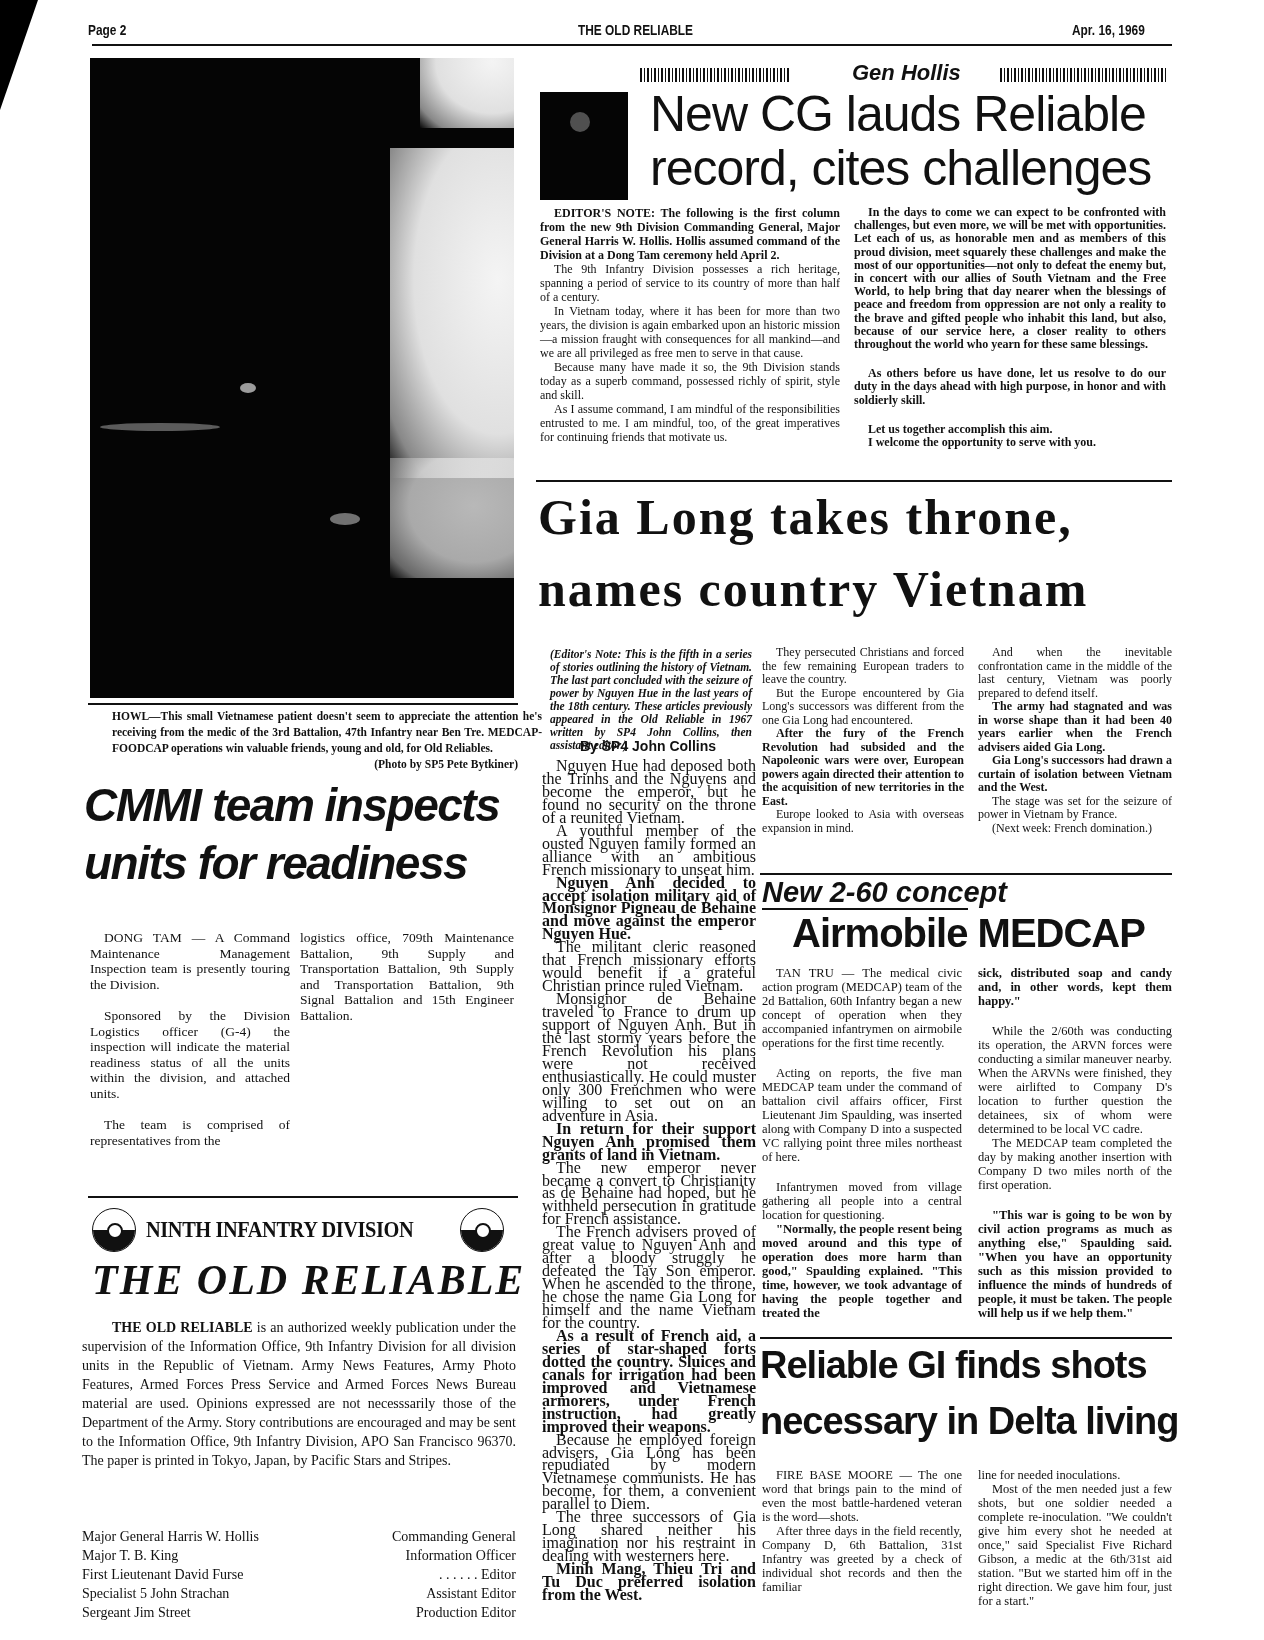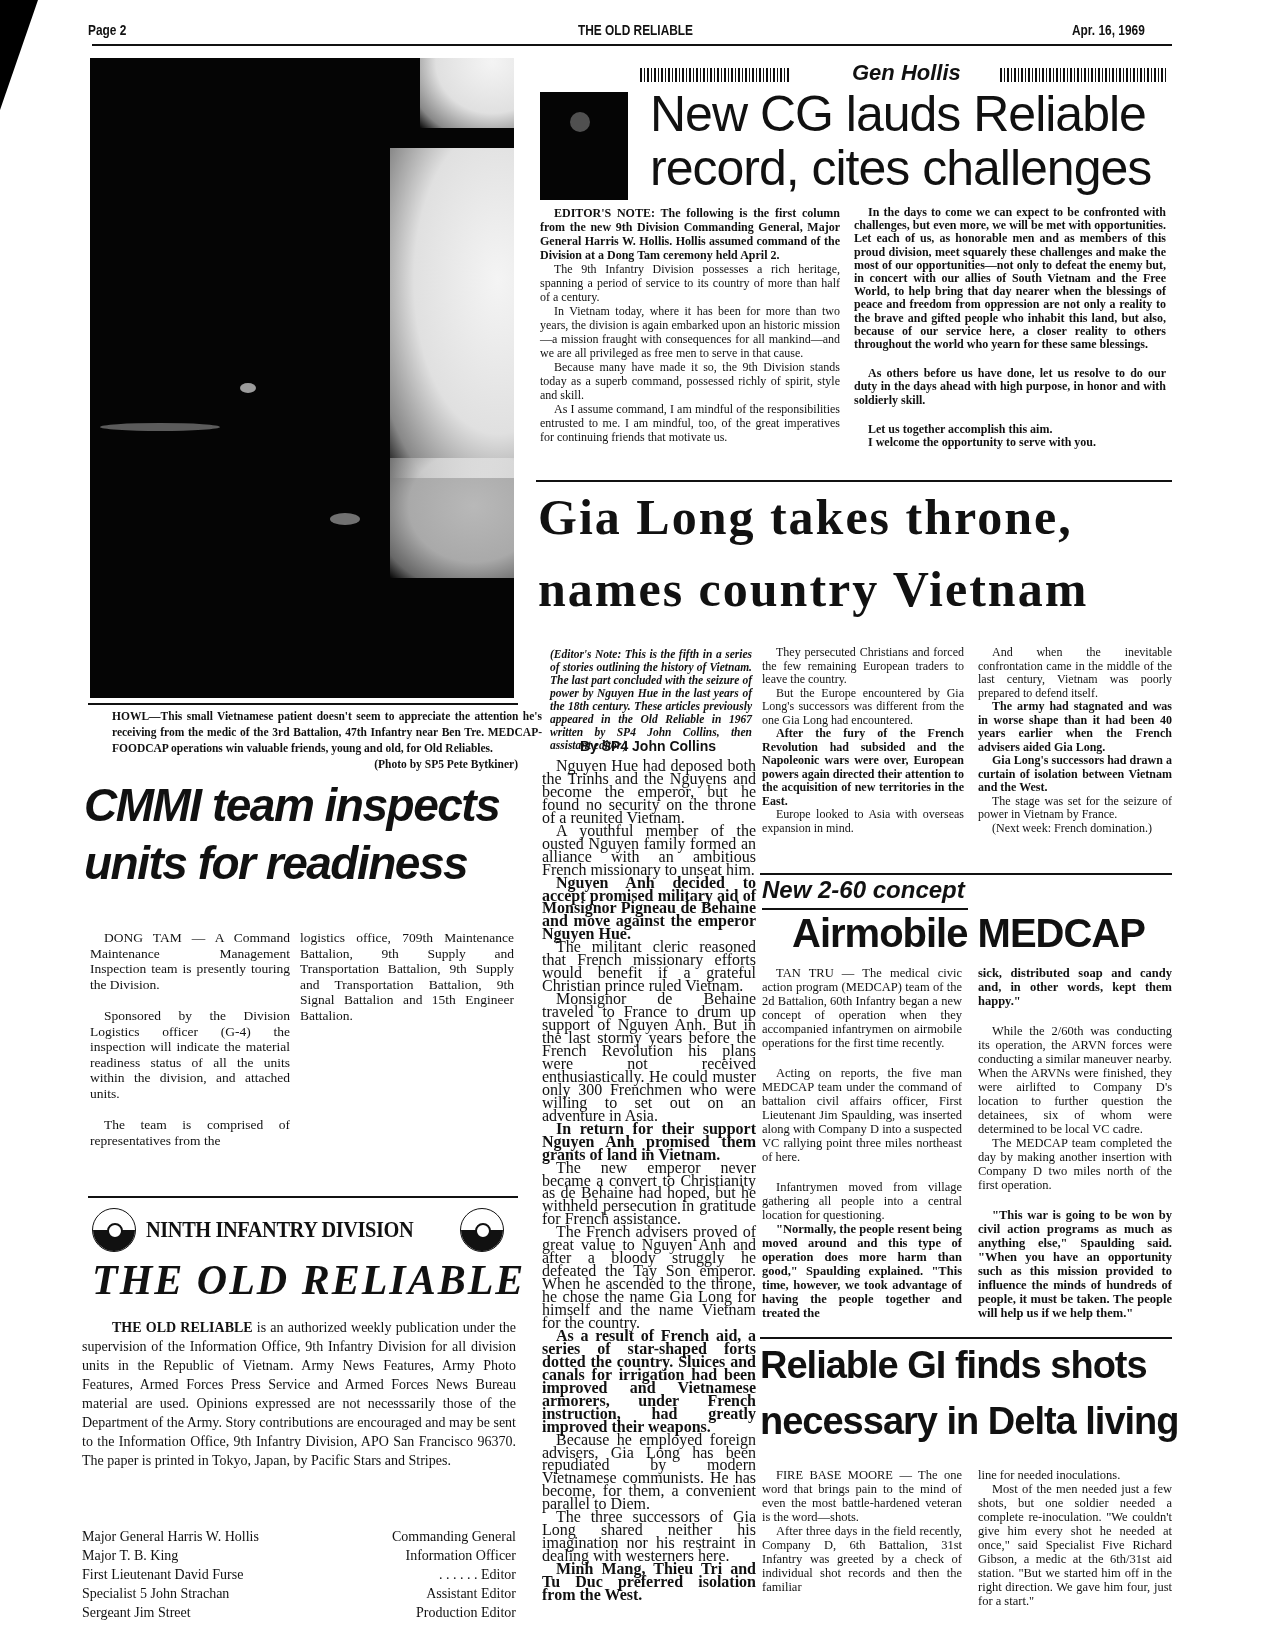--- a/index.html
+++ b/index.html
@@ -131,21 +131,21 @@
 <div class="abs rule" style="left:536px; top:480px; width:636px;"></div>
 
 <div class="abs hed-serif" style="left:538px; top:488px; font-size:50px;">Gia Long takes throne,</div>
 <div class="abs hed-serif" style="left:538px; top:560px; font-size:50px;">names country Vietnam</div>
 
 <div class="abs editor" style="left:550px; top:648px; width:202px;">(Editor's Note: This is the fifth in a series of stories outlining the history of Vietnam. The last part concluded with the seizure of power by Nguyen Hue in the last years of the 18th century. These articles previously appeared in the Old Reliable in 1967 written by SP4 John Collins, then assistant editor.)</div>
 <div class="abs byline" style="left:540px; top:738px; width:216px;">By SP4 John Collins</div>
 <div class="abs body" style="left:542px; top:760px; width:214px; font-size:16px; line-height:12.95px;">
   <p>Nguyen Hue had deposed both the Trinhs and the Nguyens and become the emperor, but he found no security on the throne of a reunited Vietnam.</p>
   <p>A youthful member of the ousted Nguyen family formed an alliance with an ambitious French missionary to unseat him.</p>
-  <p class="b">Nguyen Anh decided to accept promised military aid of Monsignor Pigneau de Behaine and move against the emperor Nguyen Hue.</p>
+  <p class="b">Nguyen Anh decided to accept isolation military aid of Monsignor Pigneau de Behaine and move against the emperor Nguyen Hue.</p>
   <p>The militant cleric reasoned that French missionary efforts would benefit if a grateful Christian prince ruled Vietnam.</p>
   <p>Monsignor de Behaine traveled to France to drum up support of Nguyen Anh. But in the last stormy years before the French Revolution his plans were not received enthusiastically. He could muster only 300 Frenchmen who were willing to set out on an adventure in Asia.</p>
   <p class="b">In return for their support Nguyen Anh promised them grants of land in Vietnam.</p>
   <p>The new emperor never became a convert to Christianity as de Behaine had hoped, but he withheld persecution in gratitude for French assistance.</p>
   <p>The French advisers proved of great value to Nguyen Anh and after a bloody struggly he defeated the Tay Son emperor. When he ascended to the throne, he chose the name Gia Long for himself and the name Vietnam for the country.</p>
   <p class="b">As a result of French aid, a series of star-shaped forts dotted the country. Sluices and canals for irrigation had been improved and Vietnamese armorers, under French instruction, had greatly improved their weapons.</p>
   <p>Because he employed foreign advisers, Gia Long has been repudiated by modern Vietnamese communists. He has become, for them, a convenient parallel to Diem.</p>
   <p>The three successors of Gia Long shared neither his imagination nor his restraint in dealing with westerners here.</p>
   <p class="b">Minh Mang, Thieu Tri and Tu Duc preferred isolation from the West.</p>
 </div>
@@ -157,21 +157,21 @@
 </div>
 <div class="abs body" style="left:978px; top:646px; width:194px; font-size:12px; line-height:13.5px;">
   <p>And when the inevitable confrontation came in the middle of the last century, Vietnam was poorly prepared to defend itself.</p>
   <p class="b">The army had stagnated and was in worse shape than it had been 40 years earlier when the French advisers aided Gia Long.</p>
   <p class="b">Gia Long's successors had drawn a curtain of isolation between Vietnam and the West.</p>
   <p>The stage was set for the seizure of power in Vietnam by France.</p>
   <p>(Next week: French domination.)</p>
 </div>
 <div class="abs rule" style="left:760px; top:873px; width:412px;"></div>
 
-<div class="abs kicker" style="left:762px; top:876px; font-size:24px;">New 2-60 concept</div>
+<div class="abs kicker" style="left:762px; top:876px; font-size:29px;">New 2-60 concept</div>
 <div class="abs rule" style="left:762px; top:908px; width:206px;"></div>
 <div class="abs hed-bold" style="left:792px; top:912px; font-size:40px;">Airmobile MEDCAP</div>
 <div class="abs body" style="left:762px; top:966px; width:200px; font-size:12.5px; line-height:14px;">
   <p>TAN TRU — The medical civic action program (MEDCAP) team of the 2d Battalion, 60th Infantry began a new concept of operation when they accompanied infantrymen on airmobile operations for the first time recently.</p>
   <p class="gap">Acting on reports, the five man MEDCAP team under the command of battalion civil affairs officer, First Lieutenant Jim Spaulding, was inserted along with Company D into a suspected VC rallying point three miles northeast of here.</p>
   <p class="gap">Infantrymen moved from village gathering all people into a central location for questioning.</p>
   <p class="b">"Normally, the people resent being moved around and this type of operation does more harm than good," Spaulding explained. "This time, however, we took advantage of having the people together and treated the</p>
 </div>
 <div class="abs body" style="left:978px; top:966px; width:194px; font-size:12.5px; line-height:14px;">
   <p class="b" style="text-indent:0">sick, distributed soap and candy and, in other words, kept them happy."</p>

